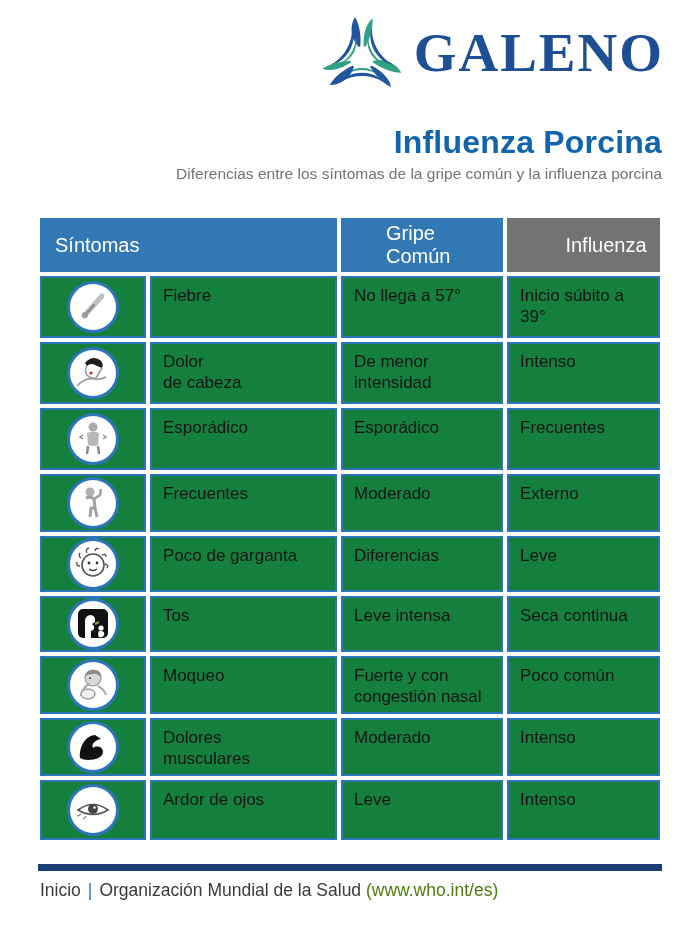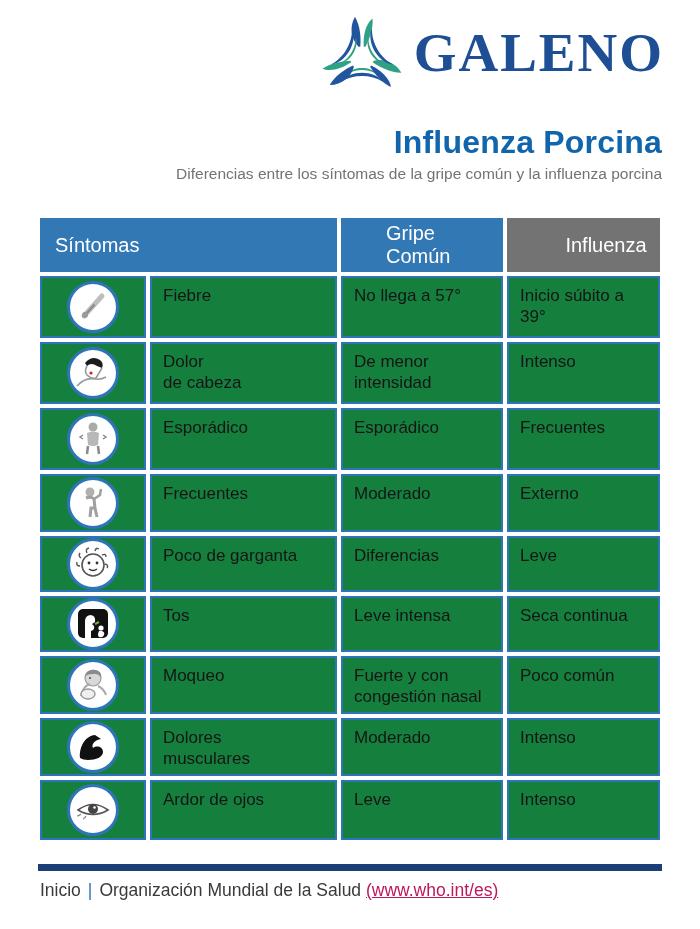--- a/index.html
+++ b/index.html
@@ -48,21 +48,21 @@
     background:#fff;
   }
   .icon-ring svg { width:40px; height:40px; display:block; }
 
   
   .footer-bar {
     position:absolute; left:38px; right:38px; top:864px; height:7px; background:#1A3E75;
   }
   .footer-text { position:absolute; left:40px; top:880px; font-size:17.5px; color:#3a3a3a; }
   .footer-text .sep { color:#2E74B8; padding:0 7px; }
-  .footer-text .url { color:#be185d;text-decoration:underline; }
+  .footer-text .url { color:#4d7c0f; }
 </style>
 </head>
 <body>
 
 <div class="page">
 
   <div class="logo">
     <svg class="logo-mark" viewBox="0 0 100 100" aria-hidden="true">
       <g transform="rotate(0 50 57)">
         <path d="M46 44 C38 36 35 22 42 10 C48 20 49 34 48 44 Z" fill="#21569E"></path>

